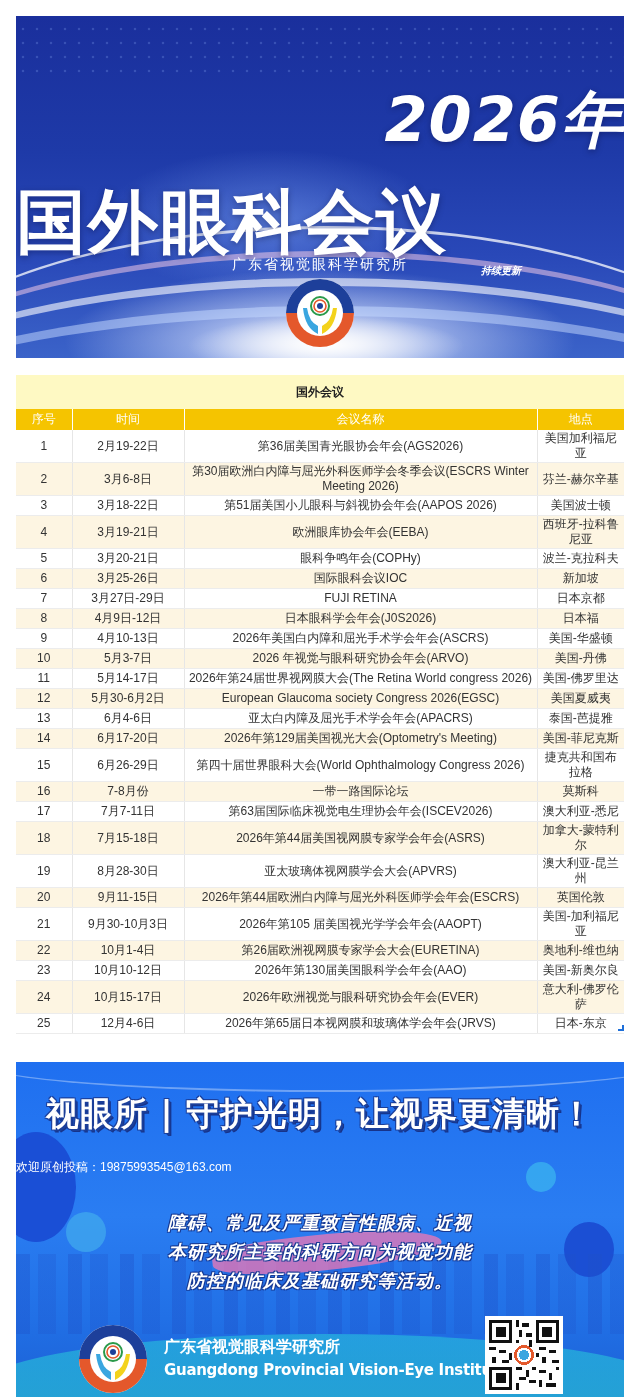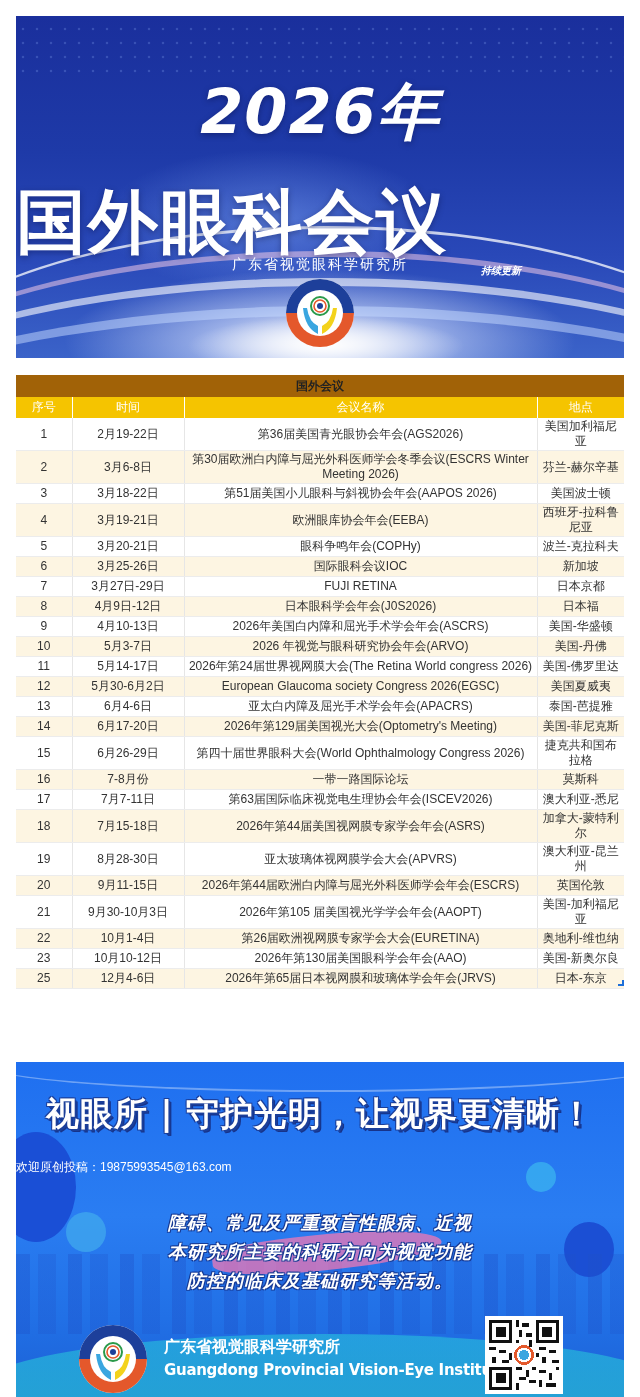--- a/index.html
+++ b/index.html
@@ -27,21 +27,21 @@
   }
   .hero .arc.a1 { left: -140px; top: 210px; width: 900px; height: 360px; border-top-color: rgba(255,255,255,0.75); }
   .hero .arc.a2 { left: -180px; top: 235px; width: 980px; height: 360px; border-top: 6px solid rgba(240,200,230,0.55); }
   .hero .arc.a3 { left: -220px; top: 262px; width: 1060px; height: 360px; border-top: 8px solid rgba(255,255,255,0.6); }
   .hero .arc.a4 { left: -250px; top: 290px; width: 1120px; height: 360px; border-top: 10px solid rgba(200,220,255,0.5); }
   .hero .glow {
     position: absolute; left: 170px; top: 300px; width: 280px; height: 60px; border-radius: 50%;
     background: radial-gradient(ellipse at center, rgba(255,255,255,0.95) 0%, rgba(255,255,255,0) 70%);
   }
   .hero-year {
-    position: absolute; left: 0; width: 100%; top: 54px; text-align: center;
+    position: absolute; left: 0; width: 100%; top: 62px; text-align: right;
     font-family: "DejaVu Sans", sans-serif; font-weight: bold; font-style: italic;
     font-size: 62px; color: #ffffff; letter-spacing: 1px;
     text-shadow: 0 2px 6px rgba(0,0,40,0.35);
   }
   .hero-title {
     position: absolute; left: 0; width: 100%; top: 160px; text-align: left;
     font-family: "DejaVu Sans", sans-serif; font-weight: bold;
     font-size: 70px; color: #ffffff; letter-spacing: 2px;
     text-shadow: 0 2px 6px rgba(0,0,40,0.35);
   }
@@ -54,21 +54,21 @@
   }
   .hero-logo {
     position: absolute; left: 269px; top: 262px; width: 70px; height: 70px;
   }
 
   
   .table-wrap { position: absolute; left: 16px; top: 375px; width: 608px; }
   table { width: 608px; border-collapse: collapse; table-layout: fixed; font-size: 12px; }
   col.c1 { width: 56px; } col.c2 { width: 112px; } col.c3 { width: 353px; } col.c4 { width: 87px; }
   .caption-row td {
-    background: #a16207; color: #222; font-weight: bold; text-align: center; height: 22px; font-size: 12px;
+    background: #fef9c3; color: #222; font-weight: bold; text-align: center; height: 34px; font-size: 12px;
   }
   .head-row th {
     background: #f5c400; color: #ffffff; font-weight: normal; height: 21px; font-size: 12px;
     border-right: 1px solid #ffffff;
   }
   .head-row th:last-child { border-right: none; }
   tbody td {
     text-align: center; vertical-align: middle; color: #333; line-height: 15px;
     border-right: 1px solid #e6e6e6; border-bottom: 1px solid #ececec; padding: 1px 3px;
   }
@@ -319,20 +319,26 @@
           <td>22</td>
           <td>10月1-4日</td>
           <td>第26届欧洲视网膜专家学会大会(EURETINA)</td>
           <td>奥地利-维也纳</td>
         </tr>
       <tr class="h1">
           <td>23</td>
           <td>10月10-12日</td>
           <td>2026年第130届美国眼科学会年会(AAO)</td>
           <td>美国-新奥尔良</td>
+        </tr>
+      <tr class="h2">
+          <td>24</td>
+          <td>10月15-17日</td>
+          <td>2026年欧洲视觉与眼科研究协会年会(EVER)</td>
+          <td>意大利-佛罗伦萨</td>
         </tr>
       <tr class="h1">
           <td>25</td>
           <td>12月4-6日</td>
           <td>2026年第65届日本视网膜和玻璃体学会年会(JRVS)</td>
           <td style="position:relative;">日本-东京<span class="corner-mark"></span></td>
         </tr>
     </tbody>
   </table>
 </div>

